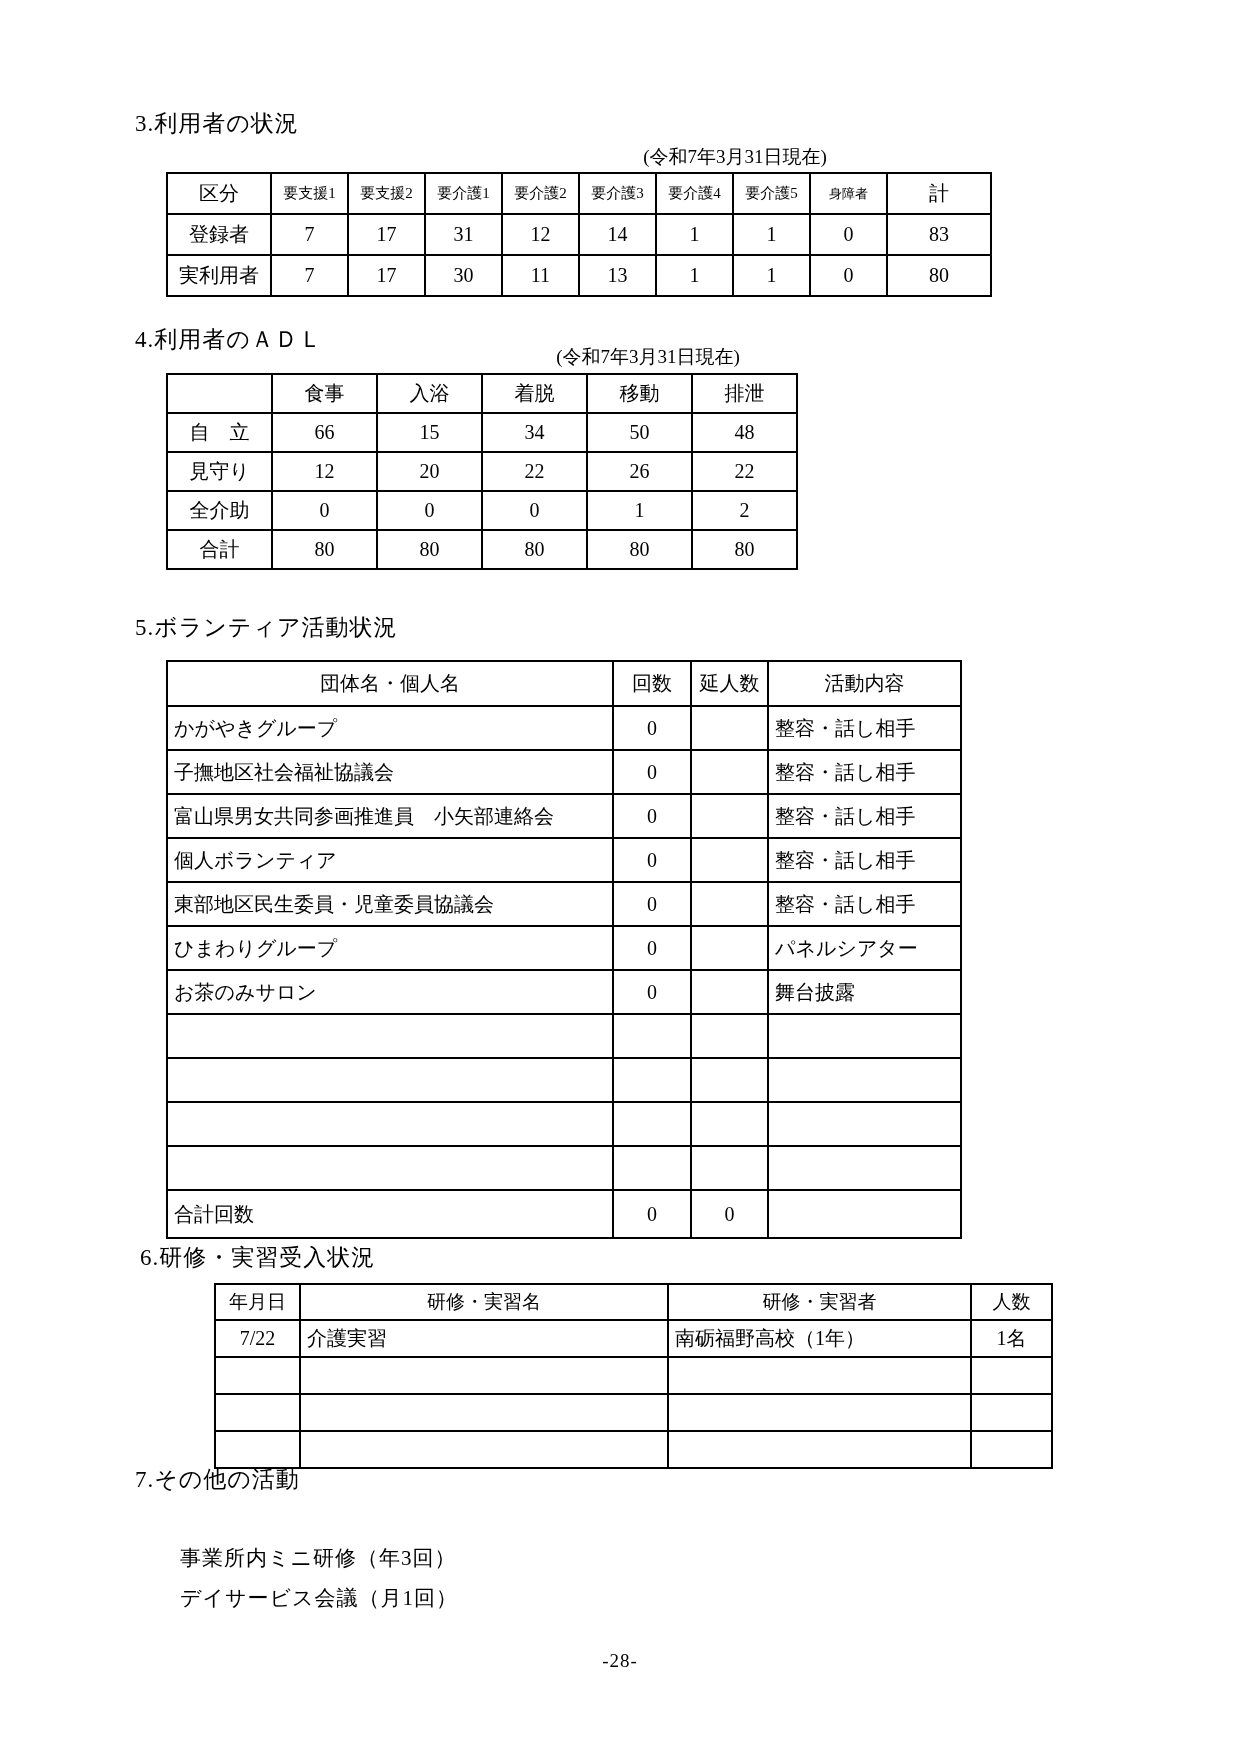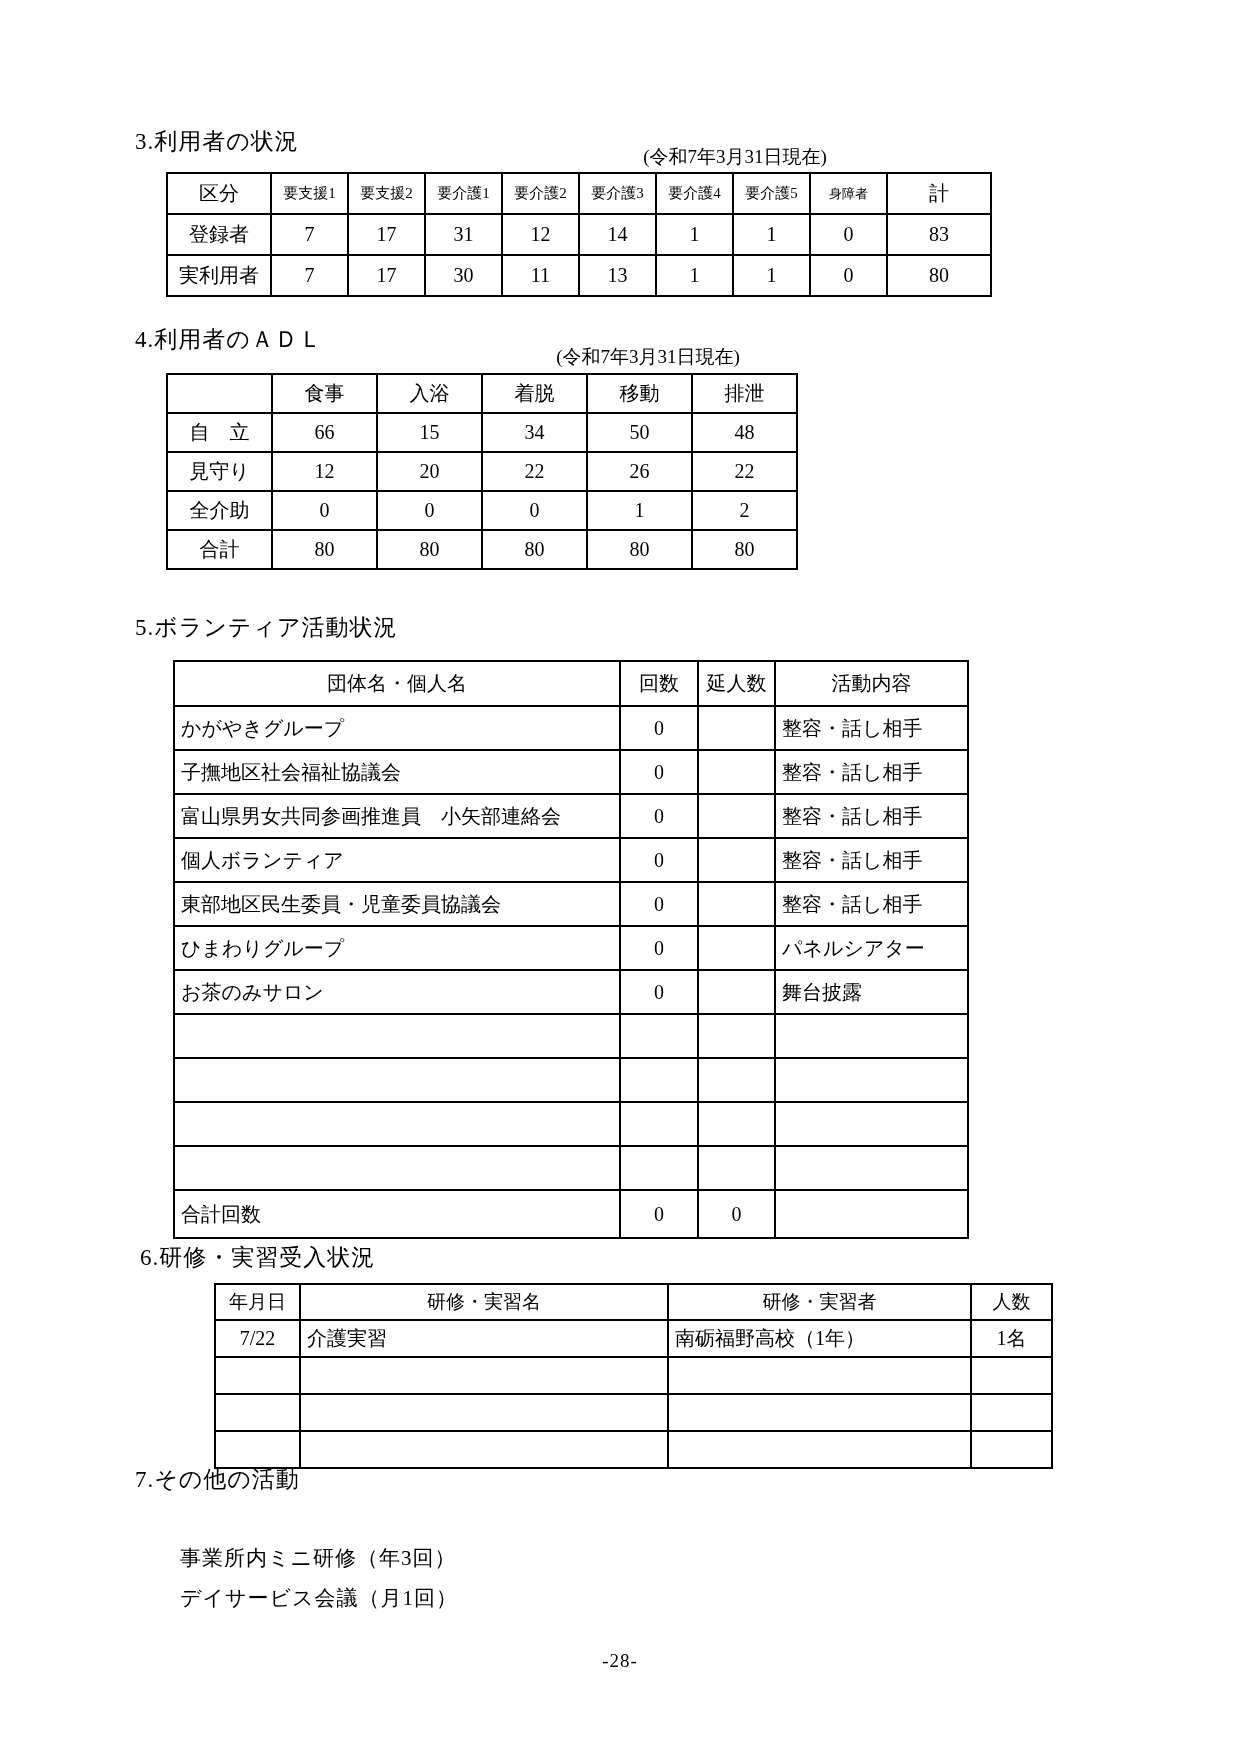--- a/index.html
+++ b/index.html
@@ -25,21 +25,21 @@
   .t5 td.tl { height:46px; }
   .t5 .left, .t6 .left { text-align:left; padding-left:6px; }
   .t5 td.nar { padding:0 2px; }
   .t6 td { height:35px; font-size:20px; }
   .t6 td.hd6 { height:34px; font-size:19px; }
   .pagenum { font-size:19px; text-align:center; width:100%; letter-spacing:1px; }
 </style>
 </head>
 <body>
 
-<div class="abs heading" style="left:135px;top:126px;">3.利用者の状況</div>
+<div class="abs heading" style="left:135px;top:108px;">3.利用者の状況</div>
 <div class="abs datenote" style="left:585px;top:144px;width:300px;">(令和7年3月31日現在)</div>
 
 <table class="abs t3" style="left:166px;top:172px;">
   <colgroup>
     <col style="width:104px">
       <col style="width:77px">
       <col style="width:77px">
       <col style="width:77px">
       <col style="width:77px">
     <col style="width:77px">
@@ -139,21 +139,21 @@
     <td>80</td>
     <td>80</td>
     <td>80</td>
     <td>80</td>
   </tr>
 </tbody>
   </table>
 
 <div class="abs heading" style="left:135px;top:612px;">5.ボランティア活動状況</div>
 
-<table class="abs t5" style="left:173px;top:660px;">
+<table class="abs t5" style="left:166px;top:660px;">
   <colgroup>
     <col style="width:446px">
       <col style="width:78px">
       <col style="width:77px">
       <col style="width:193px">
   </colgroup>
   <tbody>
       <tr>
     <td class="hd">団体名・個人名</td>
     <td class="hd nar">回数</td>

